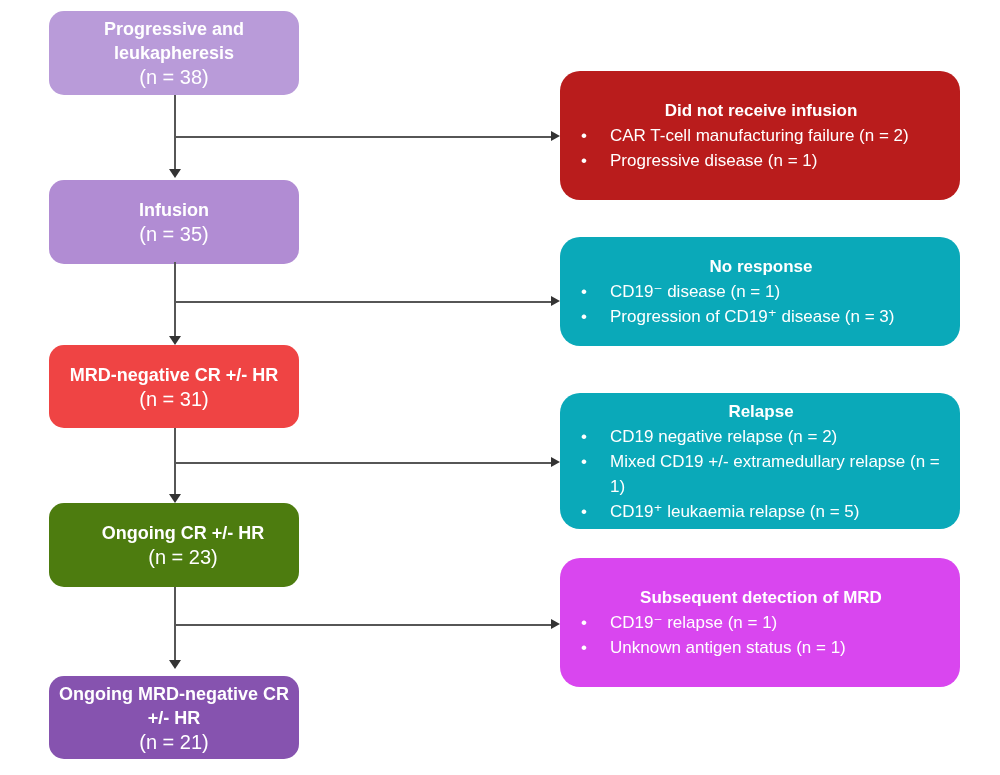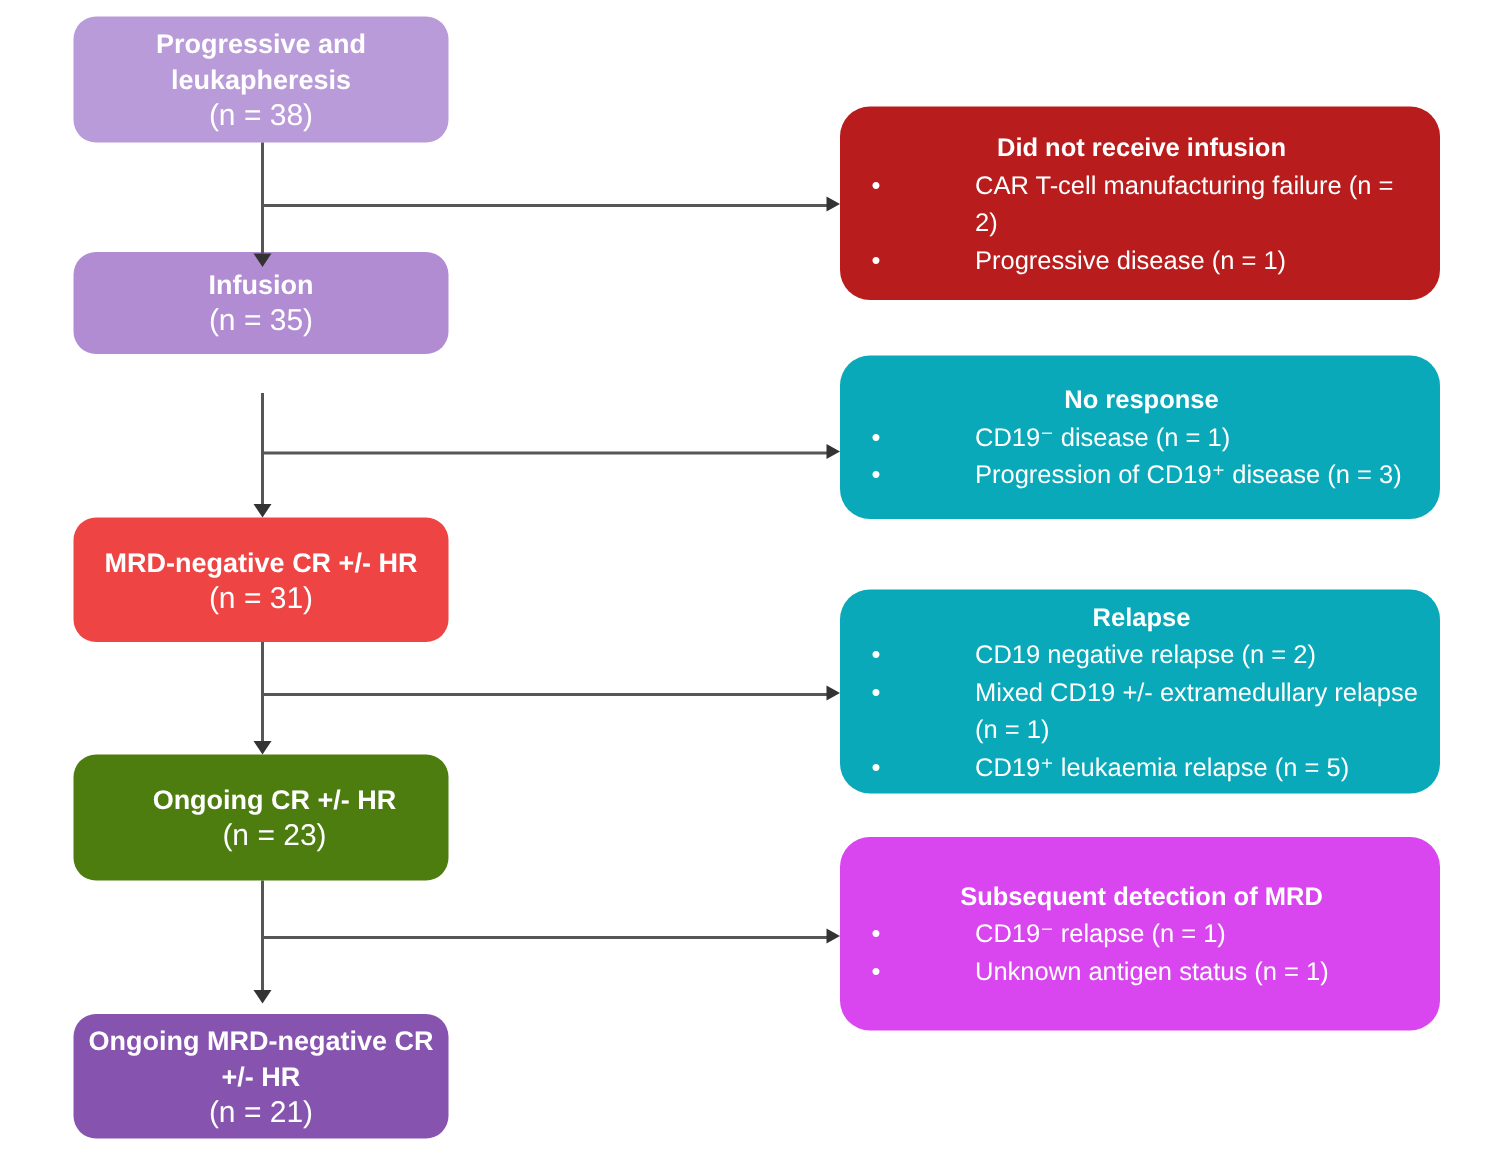--- a/index.html
+++ b/index.html
@@ -9,39 +9,39 @@
   }
   
   .step {
     position:absolute; left:49px; width:250px; border-radius:15px;
     display:flex; flex-direction:column; justify-content:center; align-items:center;
     color:#ffffff; text-align:center; padding:0 10px; box-sizing:border-box;
   }
   .step-title { font-weight:bold; font-size:18px; line-height:24px; }
   .step-count { font-size:20px; line-height:24px; }
   .step0 { top:11px;  height:84px; }
-  .step1 { top:168px; height:68px; }
+  .step1 { top:180px; height:84px; }
   .step2 { top:345px; height:83px; }
   .step3 { top:503px; height:84px; }
   .step4 { top:676px; height:83px; }
   
   .branch {
     position:absolute; left:560px; width:400px; border-radius:20px;
     display:flex; flex-direction:column; justify-content:center;
     color:#ffffff; box-sizing:border-box; padding:6px 14px 6px 16px;
   }
   .branch0 { top:71px;  height:129px; }
   .branch1 { top:237px; height:109px; }
   .branch2 { top:393px; height:136px; }
   .branch3 { top:558px; height:129px; }
   .branch-title { font-weight:bold; font-size:17px; line-height:25px; text-align:center; }
   .branch-list { list-style:none; margin:0; padding:0; }
   .branch-item { display:flex; font-size:17px; line-height:25px; }
   .bullet-marker { width:16px; text-align:center; flex:0 0 16px; margin-right:18px; }
-  .bullet-text { flex:1;margin-left:40px; }
+  .bullet-text { flex:1; }
   
   .vline, .hline { position:absolute; background:#565656; }
   .vline { width:1.5px; left:174px; }
   .hline { height:1.5px; left:175px; width:377px; }
   .arrow-down {
     position:absolute; left:169px; width:0; height:0;
     border-left:6px solid transparent; border-right:6px solid transparent;
     border-top:9px solid #333333;
   }
   .arrow-right {

